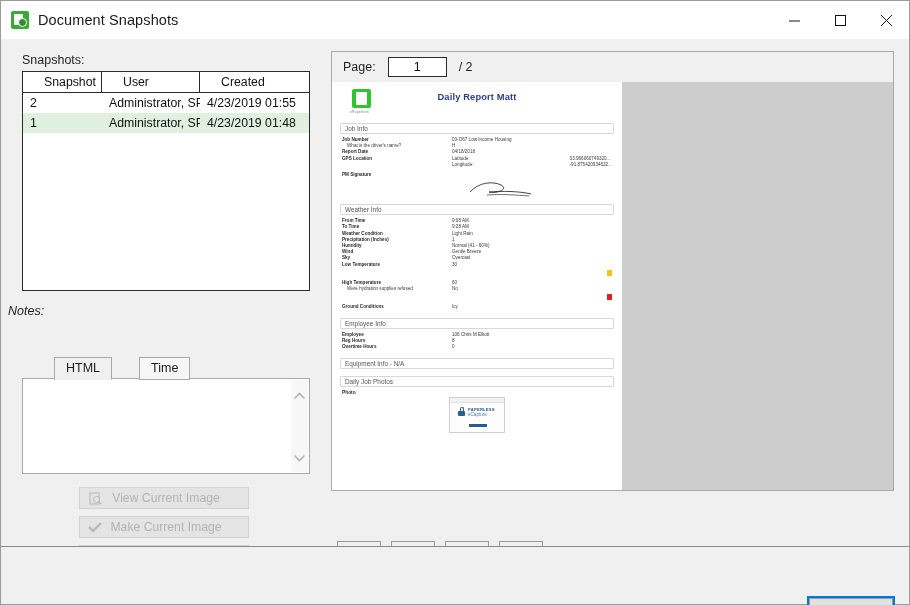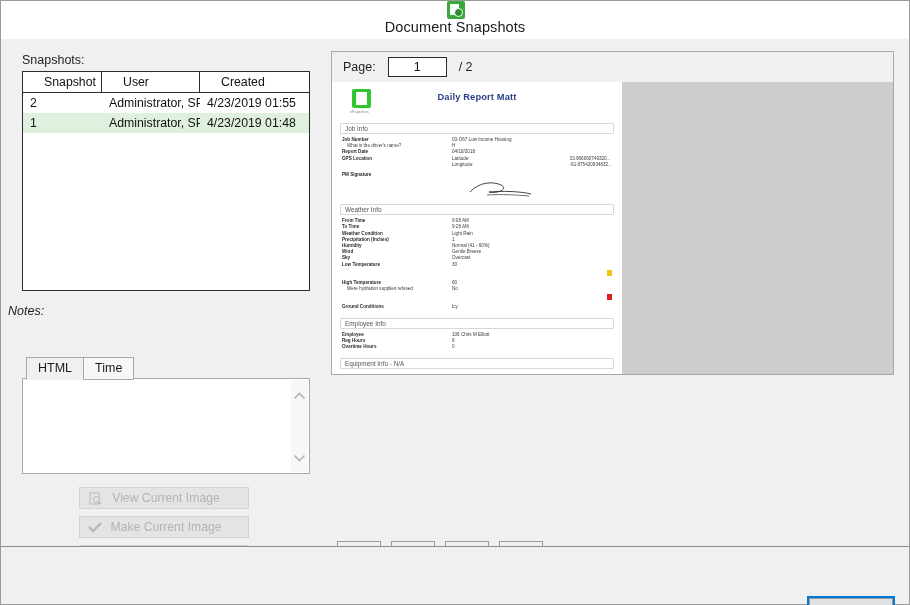--- a/index.html
+++ b/index.html
@@ -13,21 +13,21 @@
   .window {
     position: absolute; left: 0; top: 0;
     width: 910px; height: 605px;
     border: 1px solid #9b9b9b;
     background: #f0f0f0;
   }
   
   .titlebar {
     position: absolute; left: 0; top: 0; right: 0; height: 38px;
     background: #ffffff;
-    display: flex; align-items: center; flex-direction: column;
+    display: flex; align-items: center;
   }
   .app-icon {
     width: 18px; height: 18px; margin-left: 10px; margin-right: 9px;
     background: #3aa93a;
     border-radius: 2px;
     position: relative;
     flex: none;
   }
   .app-icon::before {
     content: ""; position: absolute; left: 3px; top: 3px;
@@ -102,20 +102,21 @@
   }
 
   
   .tabs { position: absolute; left: 25px; top: 318px; display: flex; z-index: 3; }
   .tab {
     font-size: 12.5px; color: #1a1a1a;
     padding: 3px 11px 4px 11px;
     border: 1px solid #a9a9a9;
     background: #f7f7f7;
     margin-right: -1px;
+    margin-left: 28px;
   }
   .tab.active {
     background: #f0f0f0;
     border-bottom-color: #f0f0f0;
     position: relative; z-index: 4;
   }
   .notes-box {
     position: absolute; left: 21px; top: 339px;
     width: 288px; height: 96px;
     background: #ffffff;
@@ -142,21 +143,21 @@
     color: #b8b8b8;
   }
   .lbtn .txt { flex: 1; text-align: center; padding-right: 22px; }
   #btn-view { top: 448px; }
   #btn-make { top: 477px; }
   #btn-del  { top: 506px; }
 
   
   .preview-panel {
     position: absolute; left: 330px; top: 12px;
-    width: 563px; height: 324px;
+    width: 563px; height: 440px;
     border: 1px solid #a9a9a9;
     background: #ffffff;
   }
   .page-bar {
     position: absolute; left: 0; top: 0; right: 0; height: 30px;
     background: #f0f0f0;
     display: flex; align-items: center;
   }
   .page-bar .plabel { font-size: 12.5px; color: #1f1f1f; margin-left: 11px; }
   .page-input {

